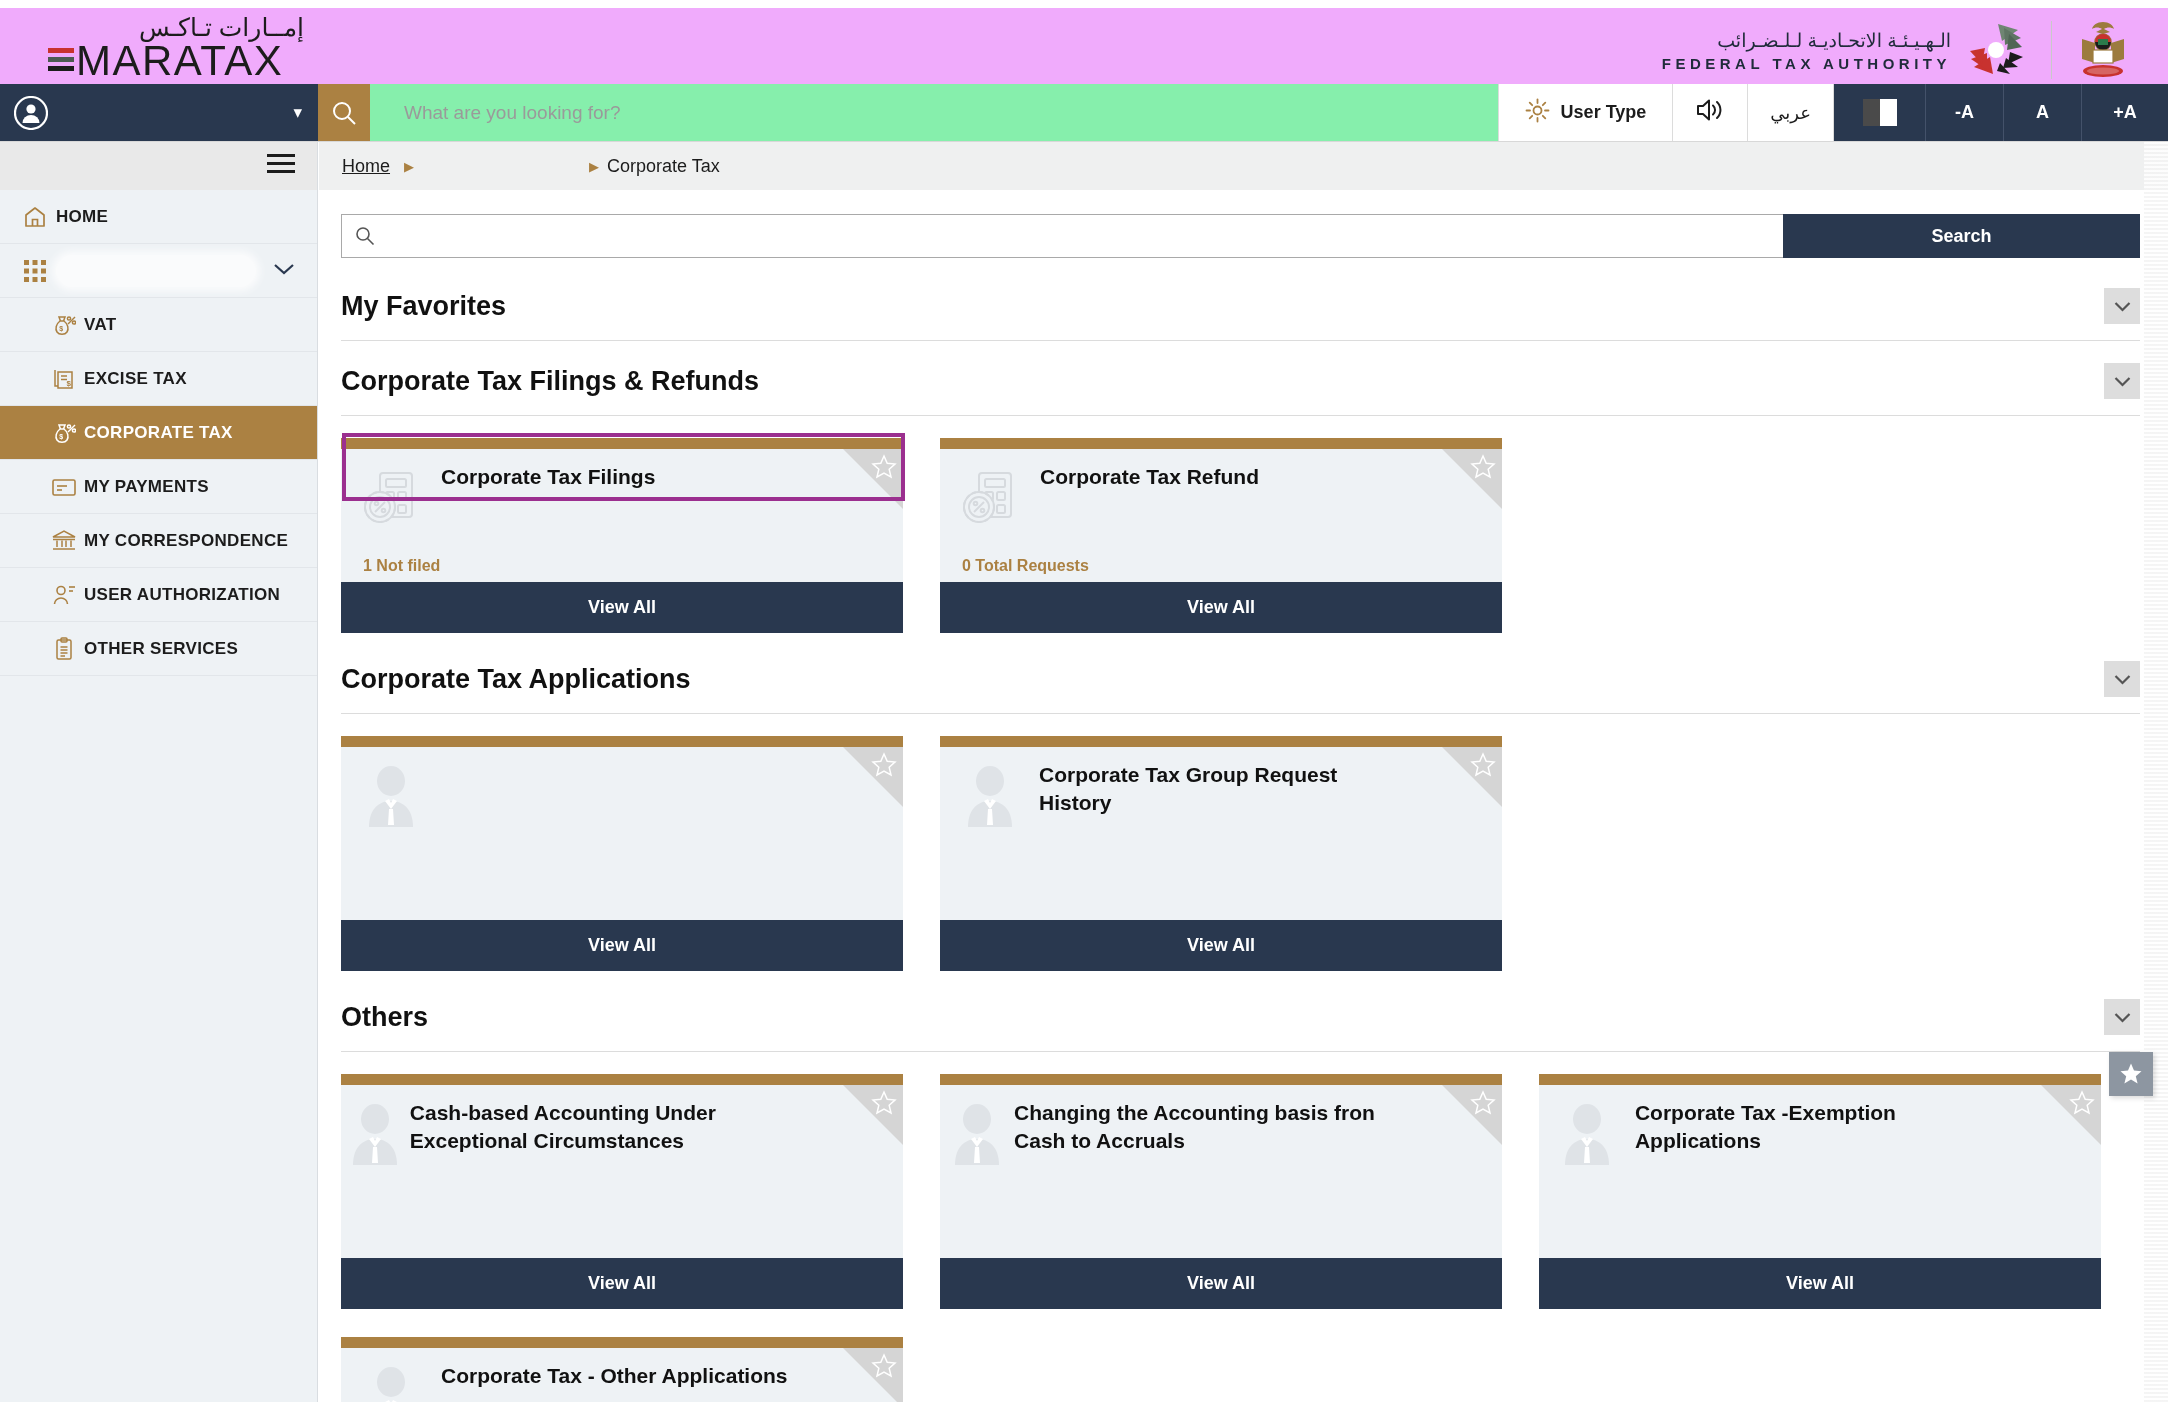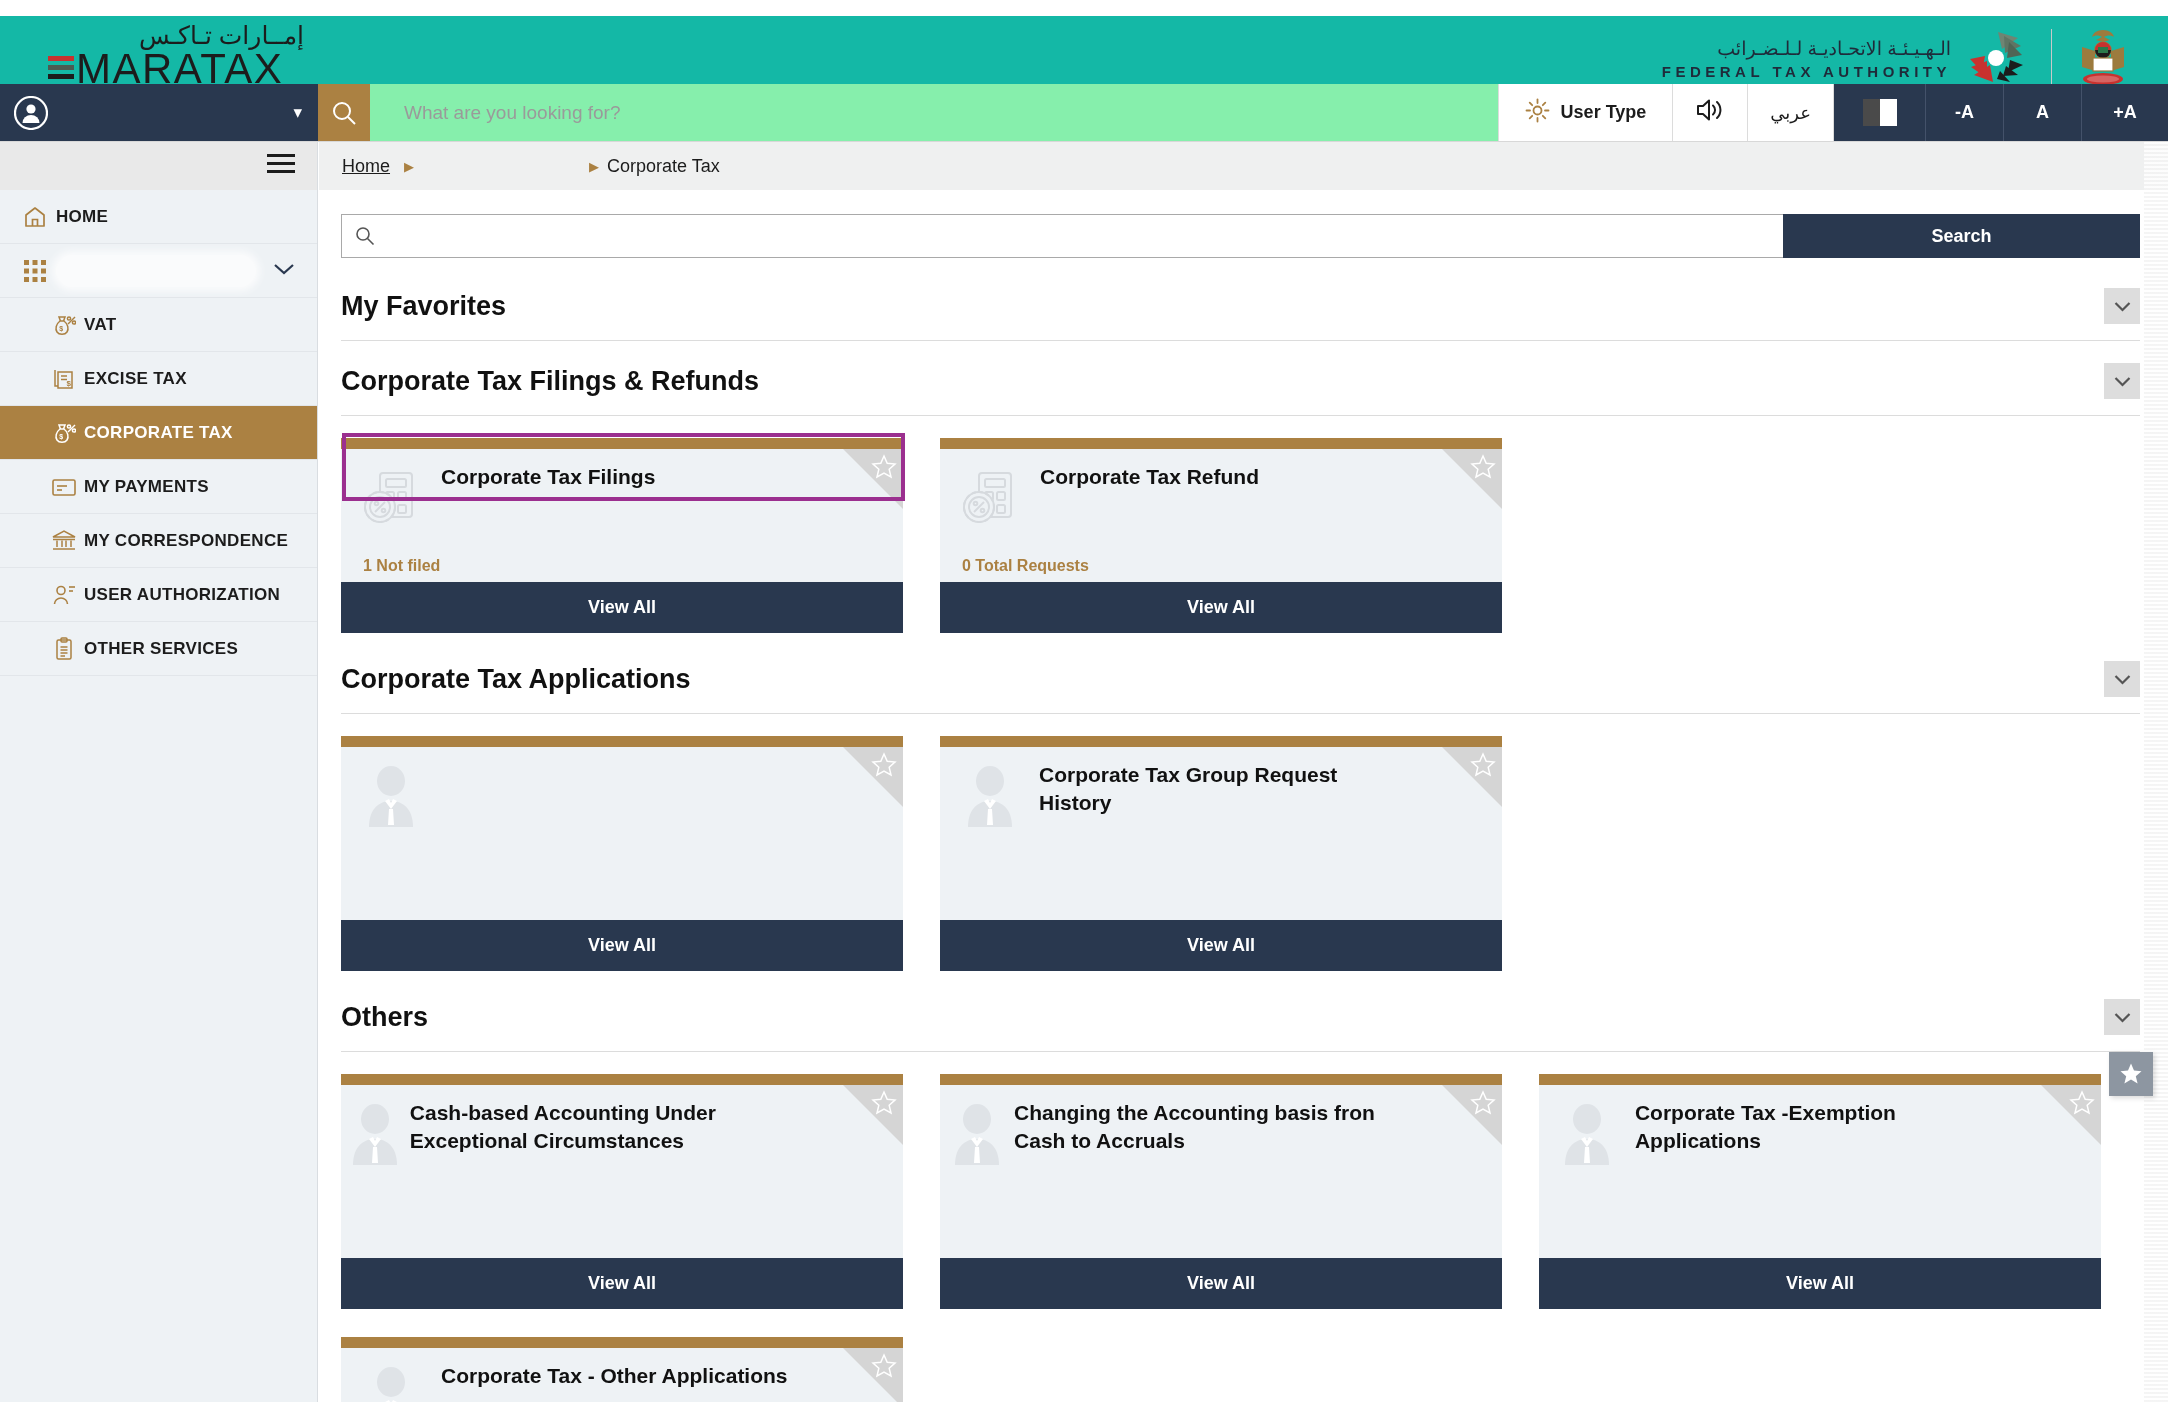--- a/index.html
+++ b/index.html
@@ -5,23 +5,23 @@
   * { box-sizing: border-box; margin: 0; padding: 0; }
   html, body {
     width: 2168px; height: 1402px;
     font-family: "Liberation Sans", sans-serif;
     background: #ffffff;
     overflow: hidden;
   }
 
   
   .logo-bar {
-    position: absolute; left: 0; top: 16px;
+    position: absolute; left: 0; top: 8px;
     width: 2168px; height: 84px;
-    background: #14b8a6;
+    background: #f0abfc;
     border-bottom: 1px solid #e3e3e3;
   }
   .logo-left {
     position: absolute; left: 48px; top: 4px;
     width: 260px; height: 76px;
   }
   .logo-ar {
     font-size: 25px; color: #1c1c1c; text-align: right;
     letter-spacing: 1px; line-height: 30px; direction: rtl;
     padding-right: 4px;

